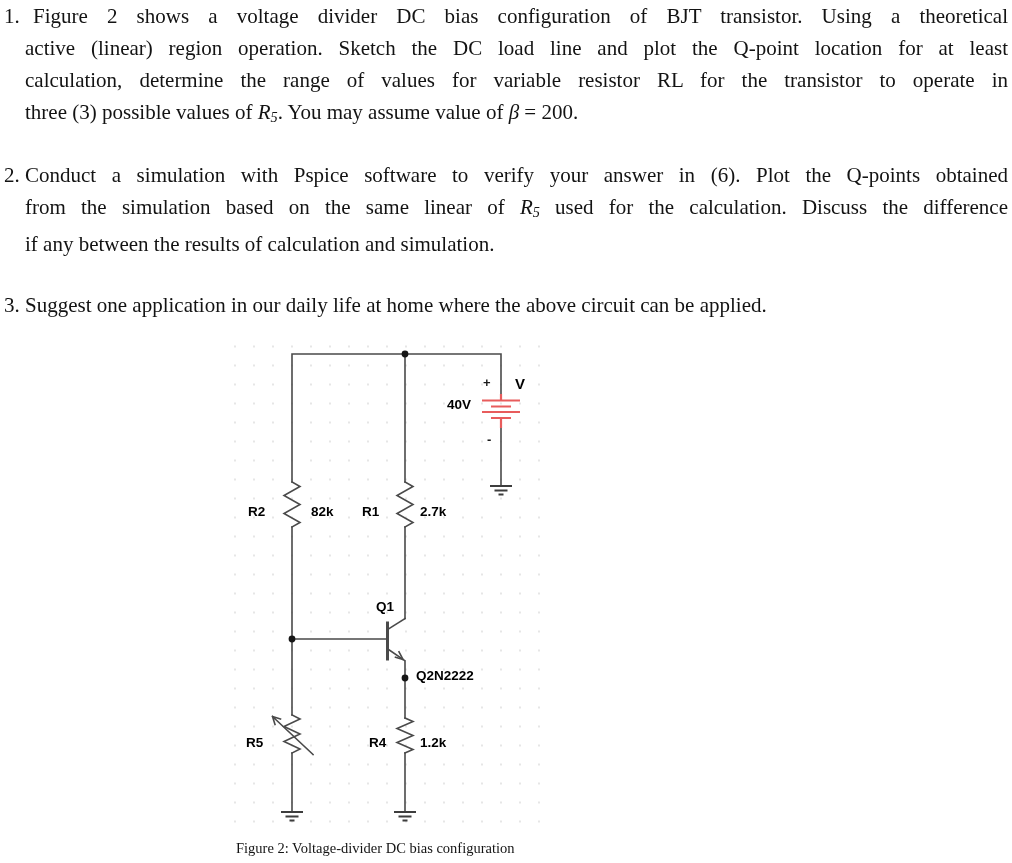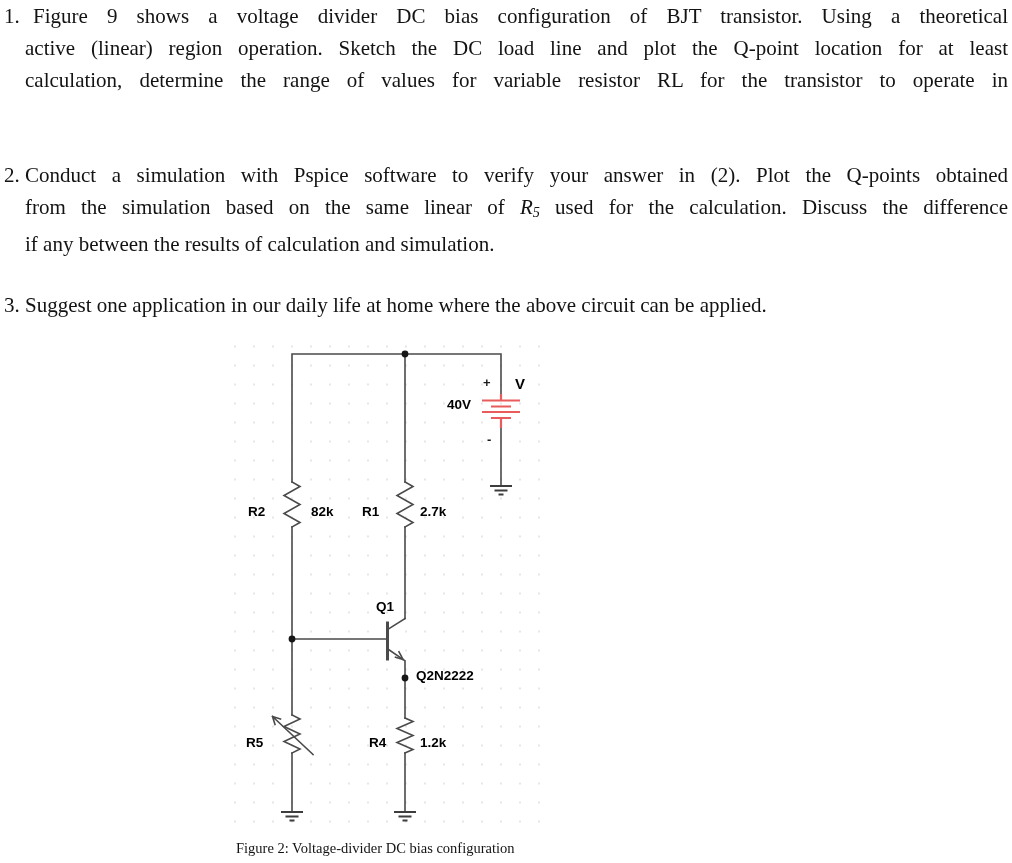--- a/index.html
+++ b/index.html
@@ -42,28 +42,29 @@
     font-weight:bold;font-size:13.5px;fill:#000000;
   }
   .clabel-v{font-family:"Liberation Sans", sans-serif;font-weight:bold;font-size:15px;fill:#000000;}
   .clabel-sign{font-family:"Liberation Sans", sans-serif;font-weight:bold;font-size:13px;fill:#1a1a1a;}
 </style>
 </head>
 <body>
 
 <div class="question" id="q1">
   <div class="q-marker">1.</div>
-  <div class="q-line ml-a"><span>Figure 9 shows a voltage divider DC bias configuration of BJT transistor. Using a theoretical</span></div>
+  <div class="q-line ml-a"><span>Figure 2 shows a voltage divider DC bias configuration of BJT transistor. Using a theoretical</span></div>
   <div class="q-line ml-b"><span>active (linear) region operation. Sketch the DC load line and plot the Q-point location for at least</span></div>
   <div class="q-line ml-b"><span>calculation, determine the range of values for variable resistor RL for the transistor to operate in</span></div>
+  <div class="q-line ml-b last"><span>three (3) possible values of </span><span class="seg-i">R</span><span class="seg-isub">5</span><span>. You may assume value of </span><span class="seg-i">β</span><span> = 200.</span></div>
 </div>
 
 <div class="question" id="q2">
   <div class="q-marker">2.</div>
-  <div class="q-line ml-b"><span>Conduct a simulation with Pspice software to verify your answer in (2). Plot the Q-points obtained</span></div>
+  <div class="q-line ml-b"><span>Conduct a simulation with Pspice software to verify your answer in (6). Plot the Q-points obtained</span></div>
   <div class="q-line ml-b"><span>from the simulation based on the same linear of </span><span class="seg-i">R</span><span class="seg-isub">5</span><span> used for the calculation. Discuss the difference</span></div>
   <div class="q-line ml-b last"><span>if any between the results of calculation and simulation.</span></div>
 </div>
 
 <div class="question" id="q3">
   <div class="q-marker">3.</div>
   <div class="q-line ml-b last"><span>Suggest one application in our daily life at home where the above circuit can be applied.</span></div>
 </div>
 
 <svg class="circuit" width="1012" height="863" viewBox="0 0 1012 863">

